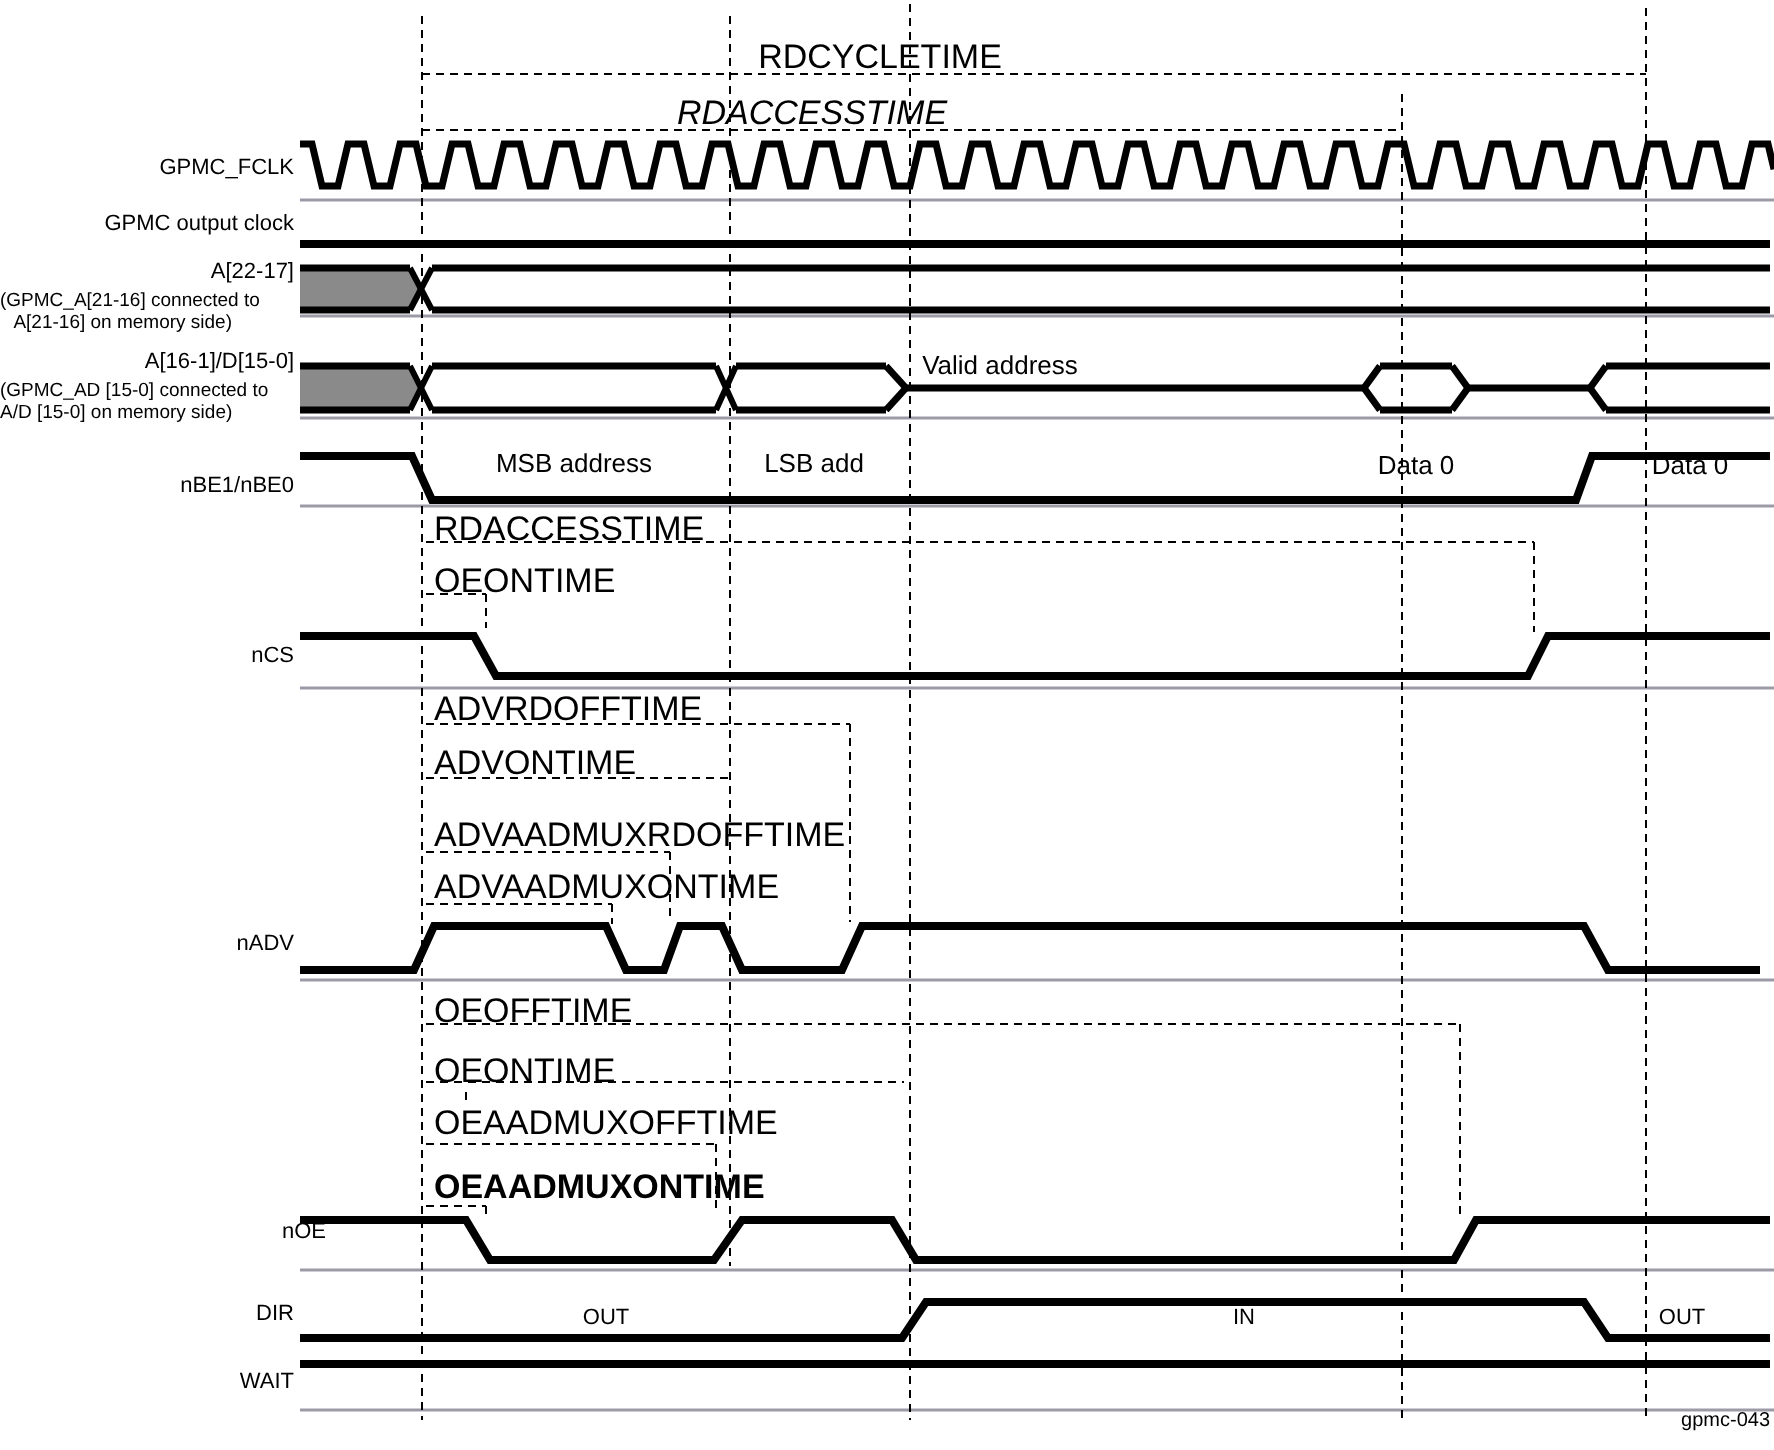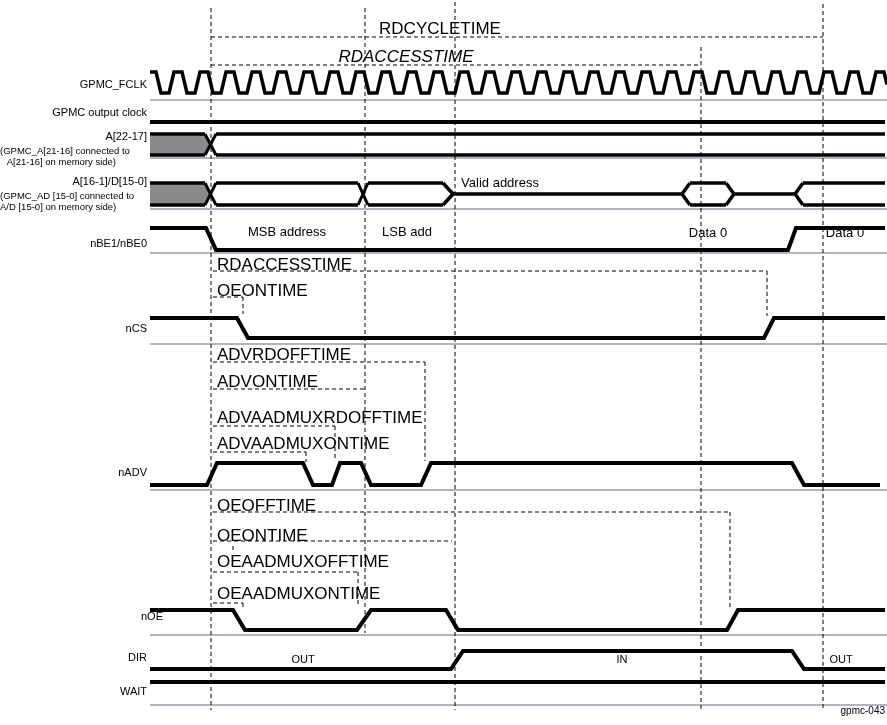--- a/index.html
+++ b/index.html
@@ -115,21 +115,21 @@
   <div class="lbl ann centered" style="left: 406px; top: 48px; font-style: italic;">RDACCESSTIME</div>
   <div class="lbl ann" style="left: 217px; top: 256px;">RDACCESSTIME</div>
   <div class="lbl ann" style="left: 217px; top: 282px;">OEONTIME</div>
   <div class="lbl ann" style="left: 217px; top: 346px;">ADVRDOFFTIME</div>
   <div class="lbl ann" style="left: 217px; top: 373px;">ADVONTIME</div>
   <div class="lbl ann" style="left: 217px; top: 409px;">ADVAADMUXRDOFFTIME</div>
   <div class="lbl ann" style="left: 217px; top: 435px;">ADVAADMUXONTIME</div>
   <div class="lbl ann" style="left: 217px; top: 497px;">OEOFFTIME</div>
   <div class="lbl ann" style="left: 217px; top: 527px;">OEONTIME</div>
   <div class="lbl ann" style="left: 217px; top: 553px;">OEAADMUXOFFTIME</div>
-  <div class="lbl ann" style="left: 217px; top: 585px;">OEAADMUXONTIME</div>
+  <div class="lbl ann" style="left: 217px; top: 585px; font-weight: bold;">OEAADMUXONTIME</div>
 
   <div class="lbl bus-label" style="left: 500px; top: 140px;">Valid address</div>
   <div class="lbl bus-label" style="left: 287px; top: 189px;">MSB address</div>
   <div class="lbl bus-label" style="left: 407px; top: 189px;">LSB add</div>
   <div class="lbl bus-label" style="left: 708px; top: 190px;">Data 0</div>
   <div class="lbl bus-label" style="left: 845px; top: 190px;">Data 0</div>
 
   <div class="lbl dir-label" style="left: 303px; top: 653px;">OUT</div>
   <div class="lbl dir-label" style="left: 622px; top: 653px;">IN</div>
   <div class="lbl dir-label" style="left: 841px; top: 653px;">OUT</div>

